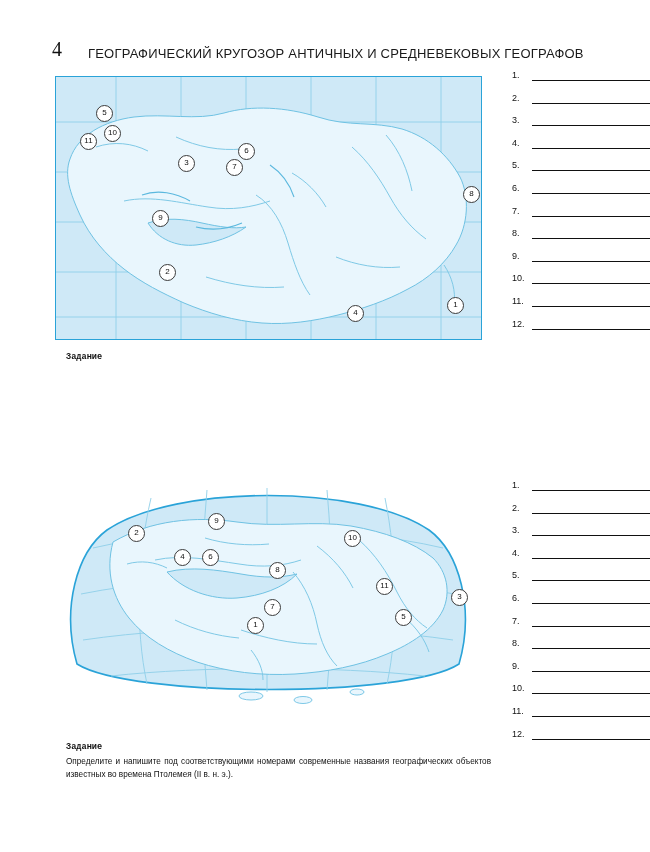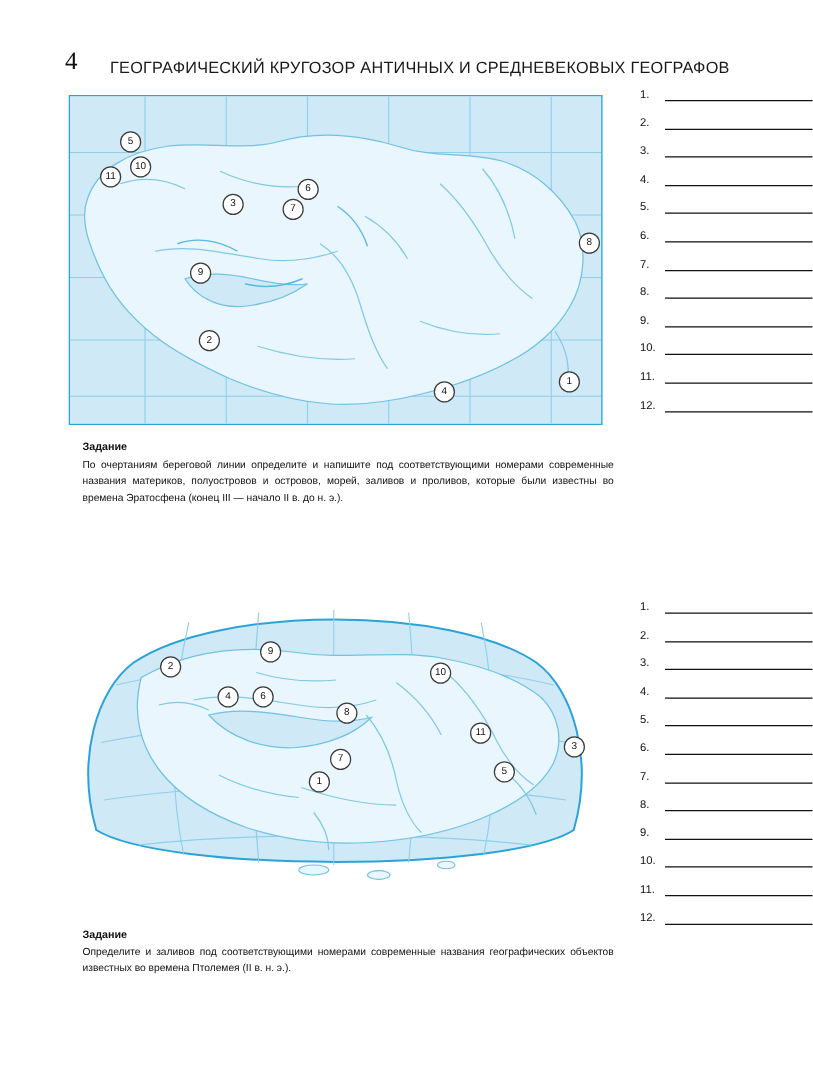--- a/index.html
+++ b/index.html
@@ -115,20 +115,21 @@
     width: 425px;
   }
   #task1 { left: 66px; top: 352px; }
   #task2 { left: 66px; top: 742px; }
 
   .task-title {
     font-size: 8.6px;
     font-weight: bold;
     color: #111;
     margin-bottom: 3px;
+    font-family: Liberation Mono, monospace;
   }
   .task-text {
     font-size: 8.2px;
     line-height: 1.62;
     color: #111;
     text-align: justify;
   }
 </style>
 </head>
 <body>
@@ -352,21 +353,20 @@
         <span class="rule"></span>
       </div>
       <div class="answer-row">
         <span class="num">12.</span>
         <span class="rule"></span>
       </div>
     </div>
 
   <div class="task" id="task1">
     <div class="task-title">Задание</div>
-    <div class="task-text">По очертаниям береговой линии определите и напишите под соответствующими номерами современные названия материков, полуостровов и островов, морей, заливов и проливов, которые были известны во времена Эратосфена (конец III — начало II в. до н. э.).</div>
   </div>
 
   <div class="task" id="task2">
     <div class="task-title">Задание</div>
-    <div class="task-text">Определите и заливов под соответствующими номерами современные названия географических объектов известных во времена Птолемея (II в. н. э.).</div>
+    <div class="task-text">Определите и напишите под соответствующими номерами современные названия географических объектов известных во времена Птолемея (II в. н. э.).</div>
   </div>
 
 </div>
 
 </body></html>

